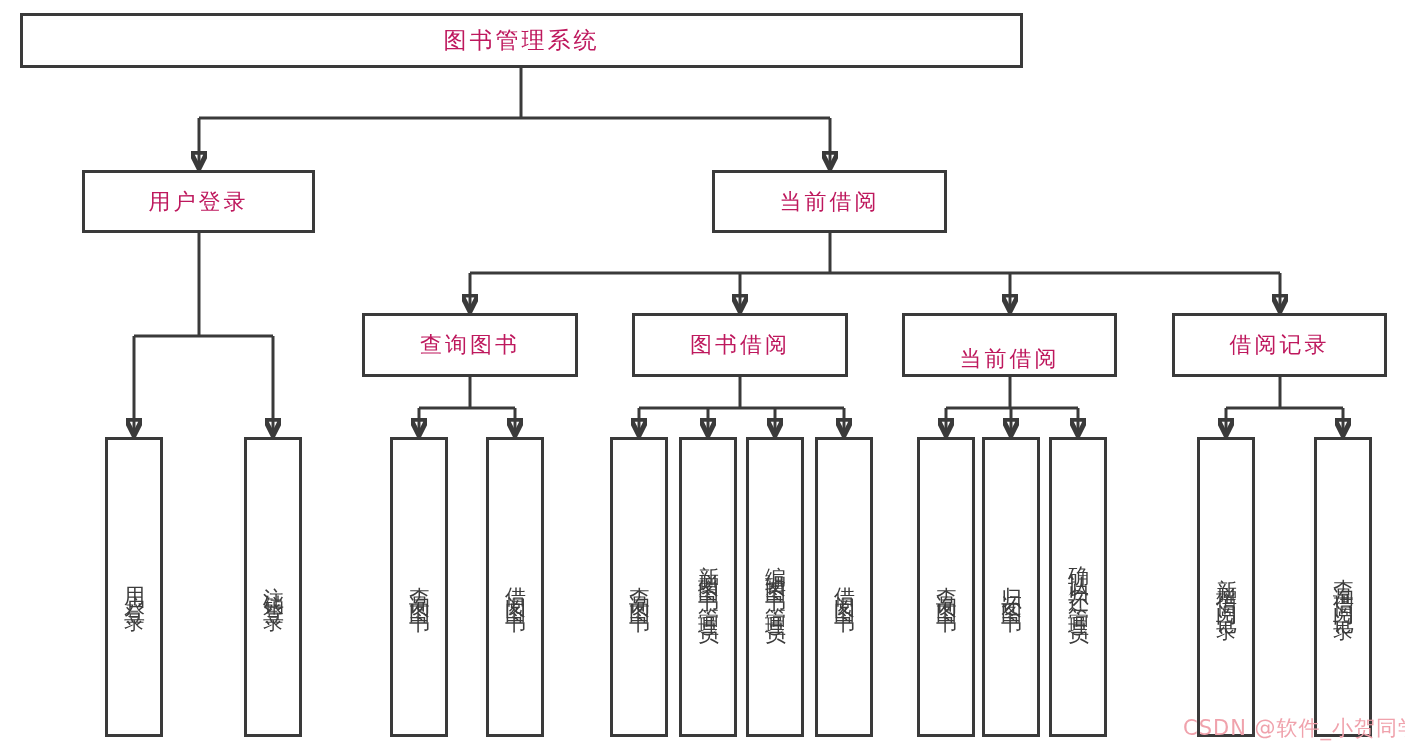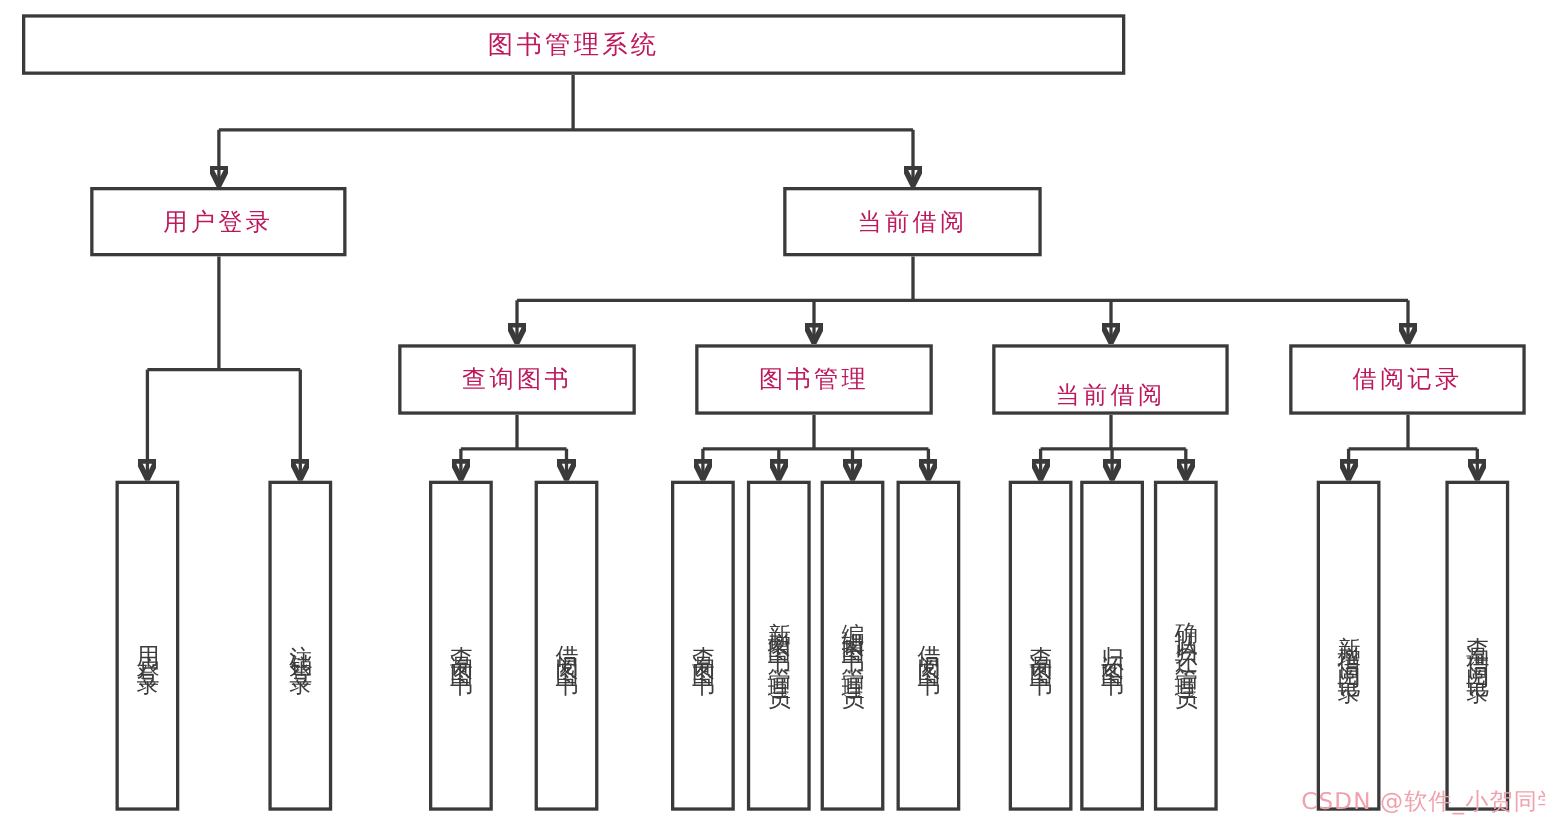--- a/index.html
+++ b/index.html
@@ -124,21 +124,21 @@
     <span>用户登录</span>
   </div>
   <div class="node" style="left:712px; top:170px; width:235px; height:63px;">
     <span>当前借阅</span>
   </div>
 
   <div class="node" style="left:362px; top:313px; width:216px; height:64px;">
     <span>查询图书</span>
   </div>
   <div class="node" style="left:632px; top:313px; width:216px; height:64px;">
-    <span>图书管理</span>
+    <span>图书借阅</span>
   </div>
   <div class="node" style="left:902px; top:313px; width:215px; height:64px;align-items:flex-end;">
     <span>当前借阅</span>
   </div>
   <div class="node" style="left:1172px; top:313px; width:215px; height:64px;">
     <span>借阅记录</span>
   </div>
 
   <div class="leaf" style="left:105px;">
     <span class="vlbl">用户登录</span>

